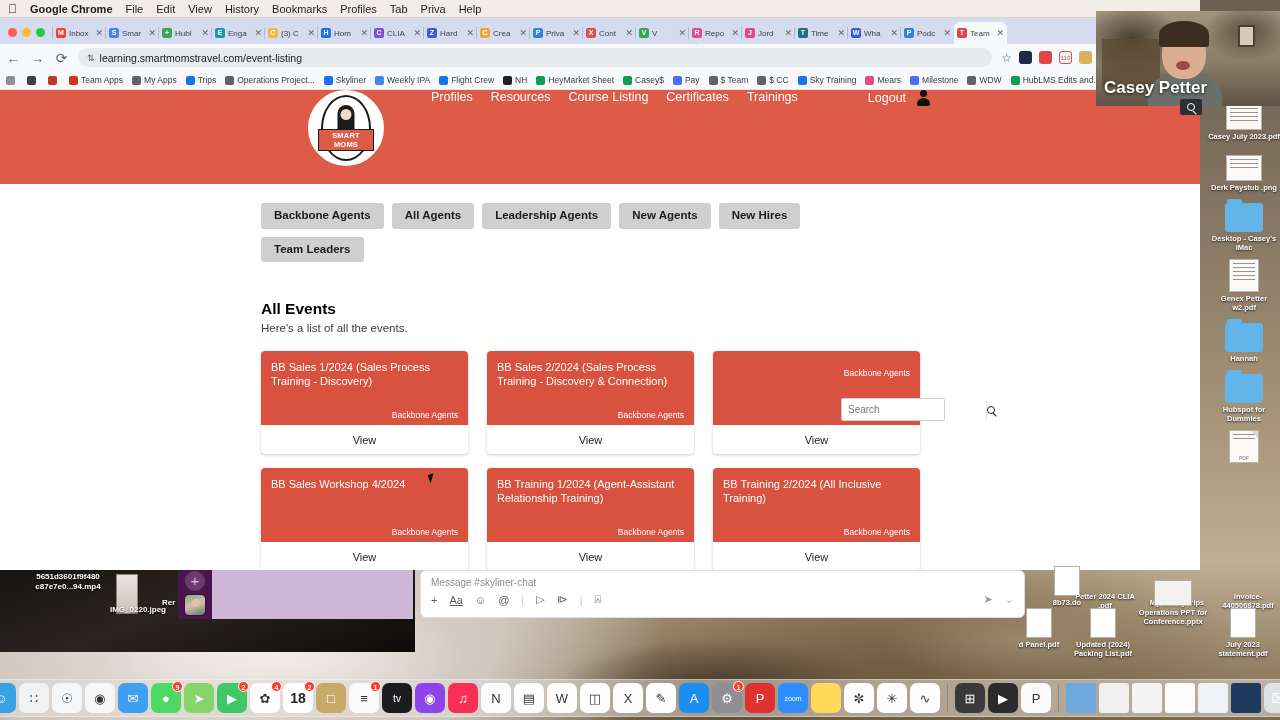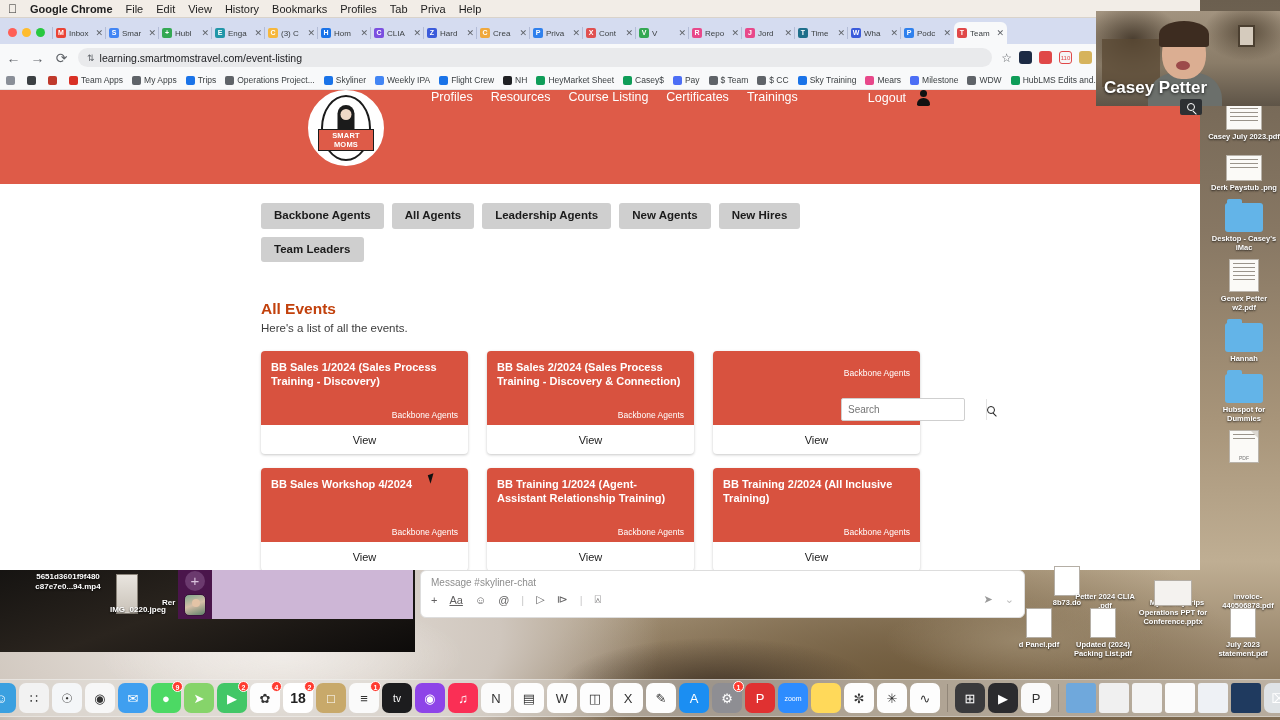--- a/index.html
+++ b/index.html
@@ -201,47 +201,47 @@
   }
 
   
   #content { padding: 19px 0 0 261px; position: relative; }
   #filters { display: flex; flex-wrap: wrap; gap: 8px; width: 560px; }
   .chip {
     background: #cfcfcf; color: #1b1b1b; font-size: 11.5px; font-weight: bold;
     padding: 7px 13px; border-radius: 3px; line-height: 1;
   }
   #searchbox {
-    position: absolute; left: 841px; top: 214px; width: 124px; height: 23px;
+    position: absolute; left: 841px; top: 214px; width: 104px; height: 23px;
     display: flex; border: 1px solid #cfcfcf; background: #fff; border-radius: 2px;
   }
   #searchbox input {
     flex: 1 1 auto; border: 0; outline: 0; font-size: 10px; padding: 0 6px;
     color: #555; font-family: "Liberation Sans", sans-serif; background: transparent;
   }
   #search-btn {
     width: 22px; border-left: 1px solid #e3e3e3; display: flex;
     align-items: center; justify-content: center;
   }
   .mag { width: 8px; height: 8px; border: 1.4px solid #222; border-radius: 50%; position: relative; display: inline-block; }
   .mag:after { content: ""; position: absolute; right: -3px; bottom: -3px; width: 5px; height: 1.4px; background: #222; transform: rotate(45deg); }
 
-  #events-title { margin-top: 38px; font-size: 15.5px; font-weight: bold; color: #c2410c; }
+  #events-title { margin-top: 38px; font-size: 15.5px; font-weight: bold; color: #000000; }
   #events-sub { margin-top: 4px; font-size: 11.5px; color: #3c3c3c; }
 
   #cards { margin-top: 17px; display: flex; flex-wrap: wrap; gap: 14px 19px; width: 660px; }
   .card {
     width: 207px; background: #fff; border-radius: 4px;
     box-shadow: 0 1px 3px rgba(0,0,0,.22); overflow: hidden; flex: 0 0 auto;
   }
   .card-top {
     background: #d8523f; color: #fff; padding: 9px 10px 5px;
     min-height: 74px; display: flex; flex-direction: column; justify-content: space-between;
   }
-  .card-title { font-size: 11px; font-weight: bold; line-height: 14px; }
+  .card-title { font-size: 11px; font-weight: normal; line-height: 14px; }
   .card-tag { font-size: 8.5px; text-align: right; margin-top: 8px; }
   .card-btn { height: 29px; display: flex; align-items: center; justify-content: center; font-size: 11px; color: #1b1b1b; }
 
   #cursor {
     position: absolute; left: 429px; top: 290px; width: 0; height: 0;
     border-left: 6px solid #111; border-bottom: 9px solid transparent;
     transform: rotate(-18deg);
   }
 
   

